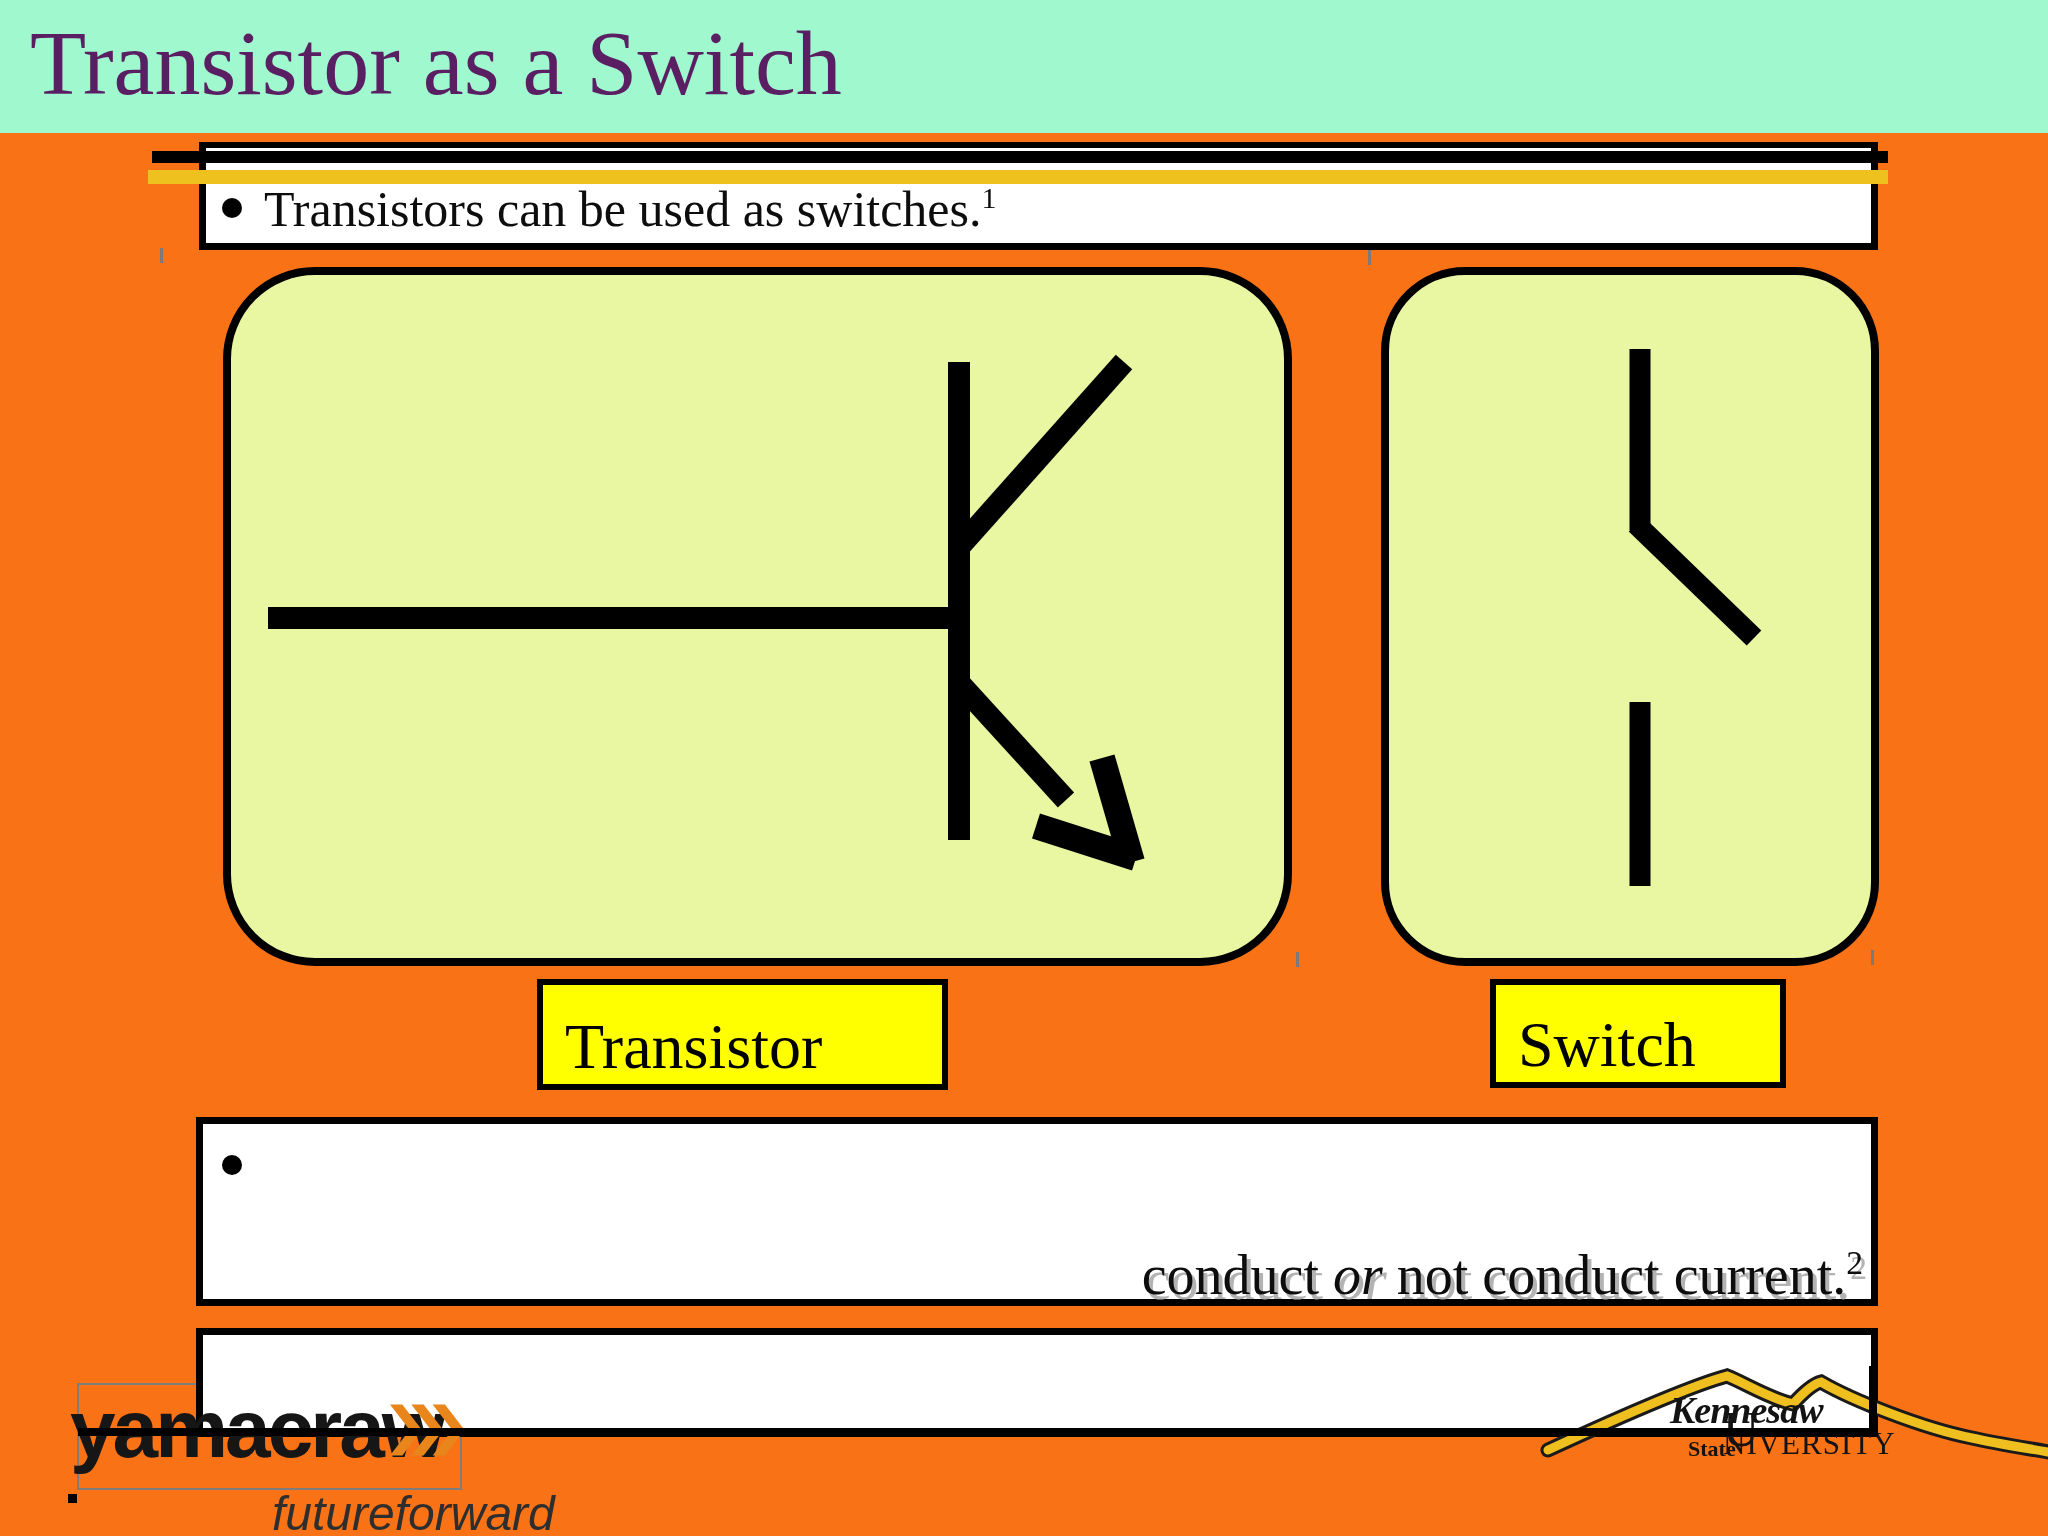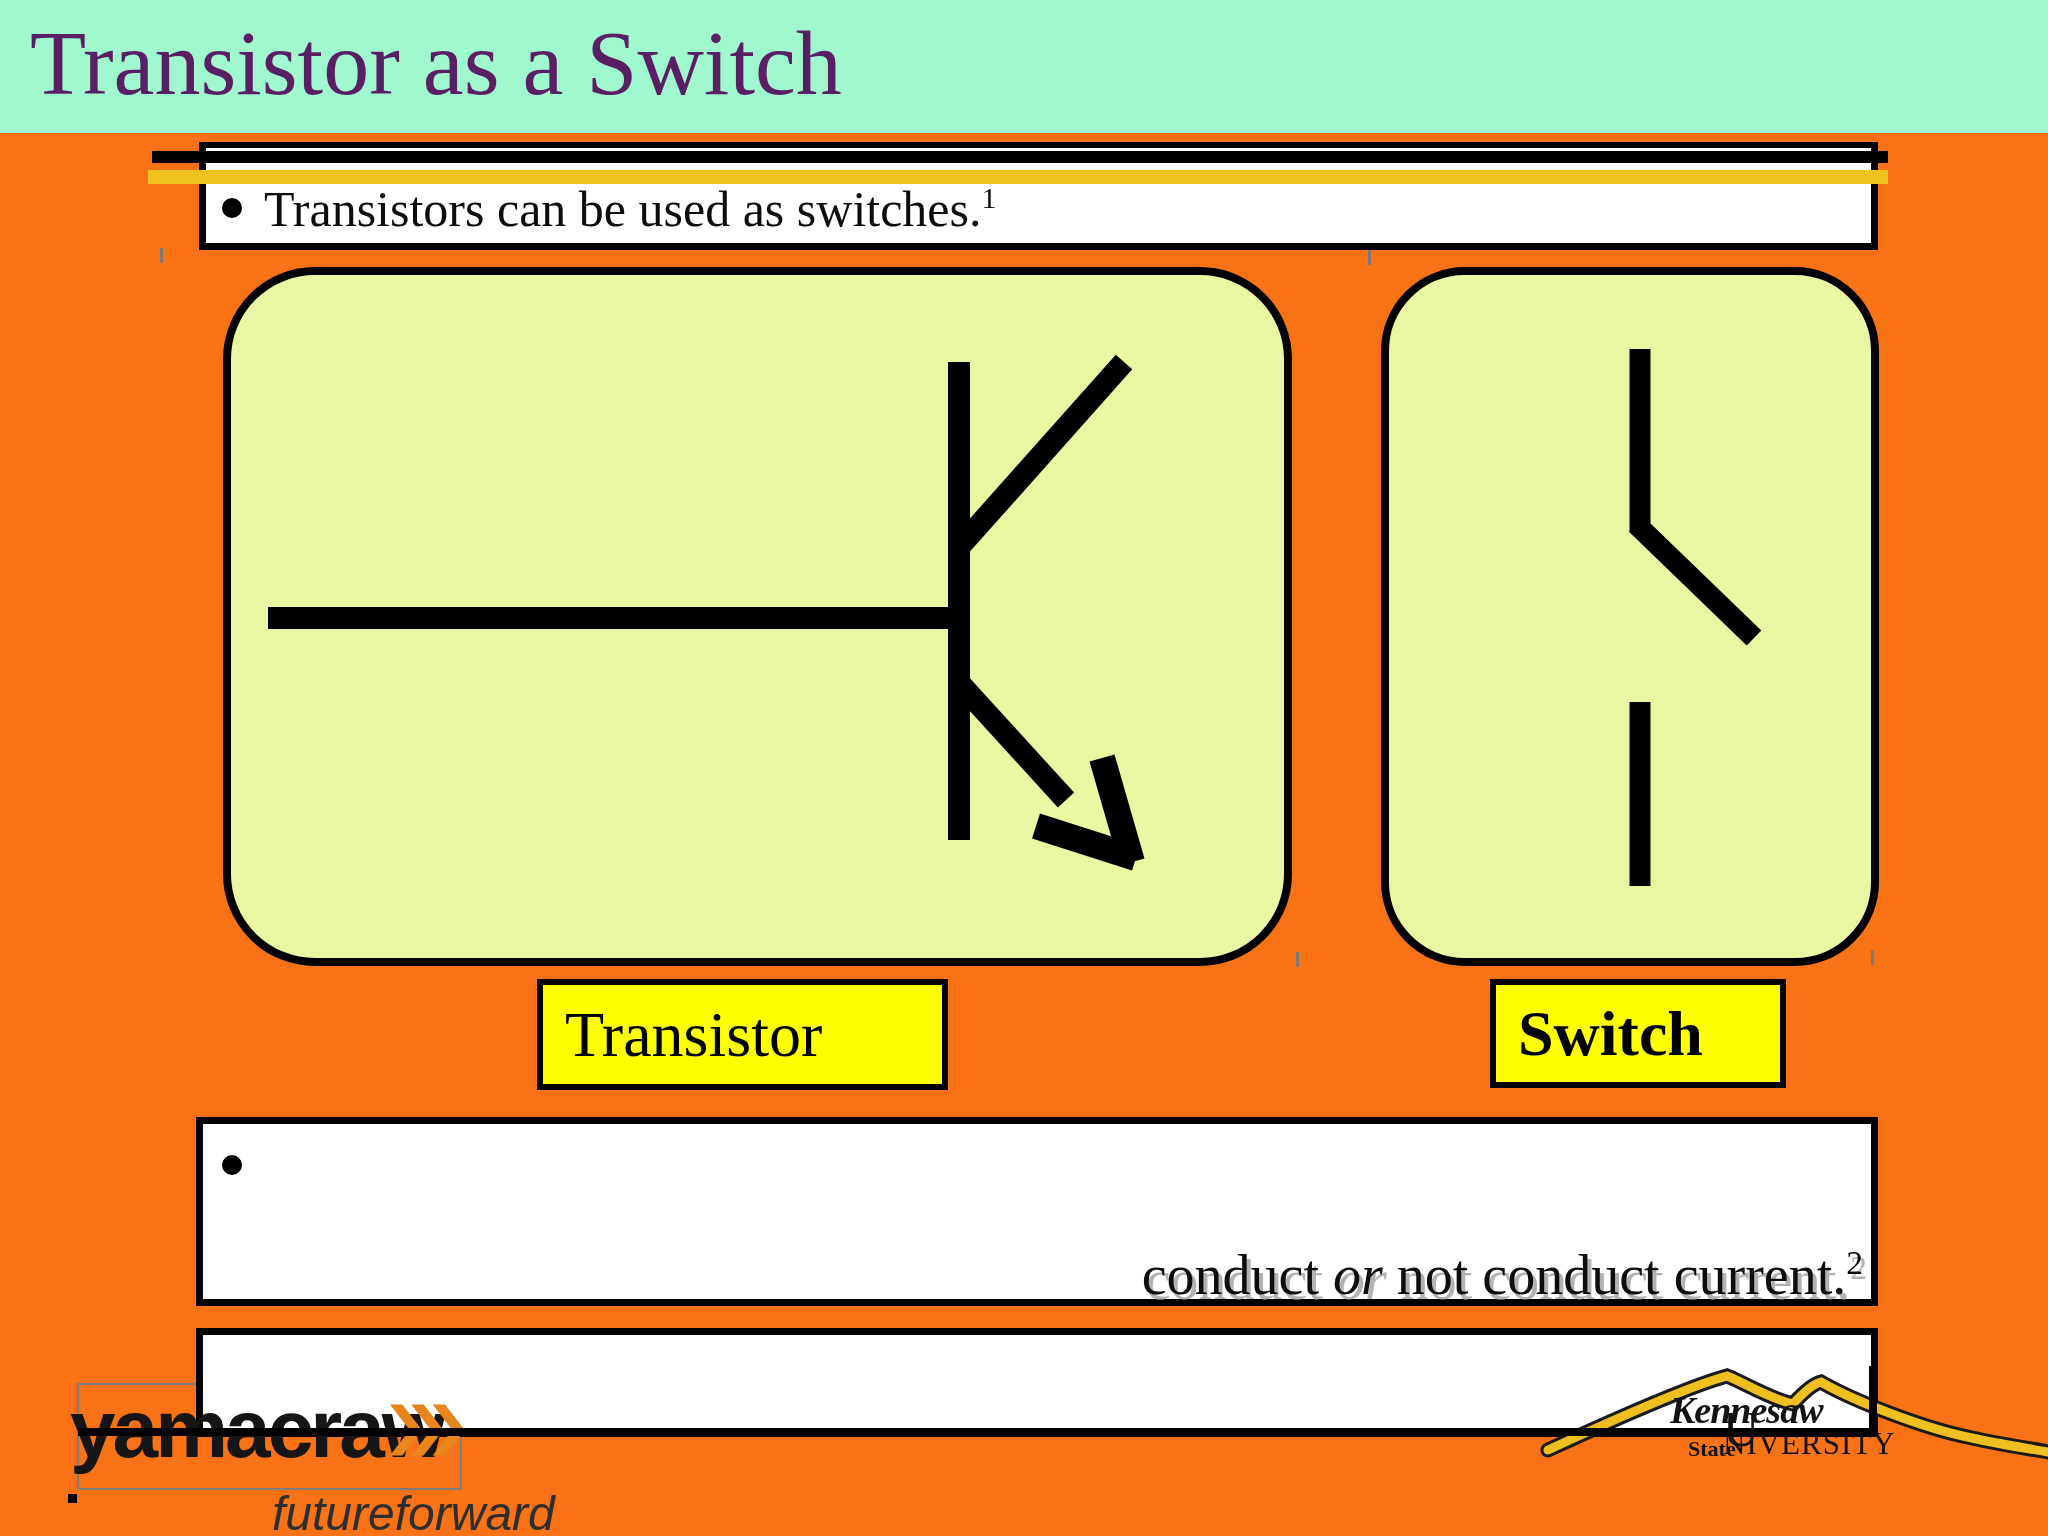--- a/index.html
+++ b/index.html
@@ -35,23 +35,23 @@
 
   
   .panel { position:absolute; background:#E9F7A3; border:8px solid #000; box-sizing:border-box; }
   #tpanel { left:223px;  top:267px; width:1069px; height:699px; border-radius:92px; }
   #spanel { left:1381px; top:267px; width:498px;  height:699px; border-radius:84px; }
 
   .symsvg { position:absolute; left:0; top:0; width:2048px; height:1536px; pointer-events:none; }
 
   
   .ylabel { position:absolute; background:#FFFF00; border:6px solid #000; box-sizing:border-box;
-            display:flex; align-items:center; font-size:64px; color:#000; padding-left:22px; }
+            display:flex; align-items:flex-end; font-size:64px; color:#000; padding-left:22px; }
   #tlabel { left:537px;  top:979px; width:411px; height:111px; }
-  #slabel { left:1490px; top:979px; width:296px; height:109px;font-weight:bold; }
+  #slabel { left:1490px; top:979px; width:296px; height:109px; }
 
   
   .tick { position:absolute; width:3px; height:15px; background:#7a7a7a; }
 
   
   .grayrect { position:absolute; left:77px; top:1383px; width:385px; height:107px;
               border:2px solid #7d7d7d; box-sizing:border-box; }
   .yam { position:absolute; left:70px; top:1382px; font-family:"Liberation Sans",sans-serif;
          font-weight:600; font-size:82px; letter-spacing:-3px; color:#161616; white-space:nowrap; }
   .chev { position:absolute; left:390px; top:1404px; }

